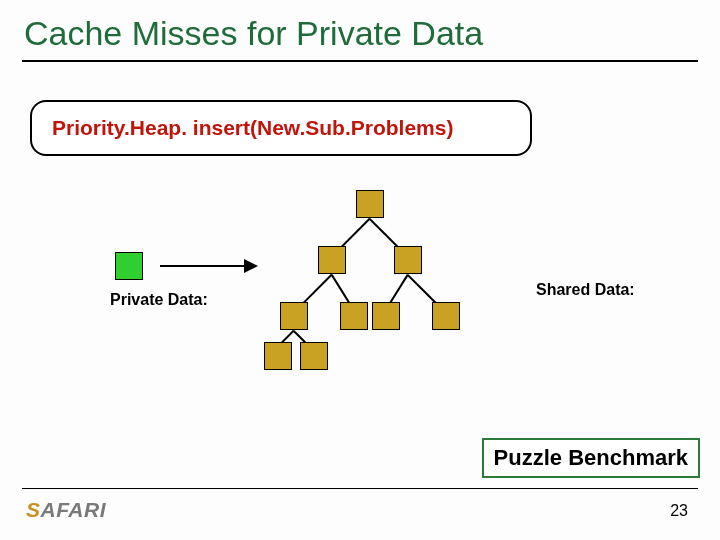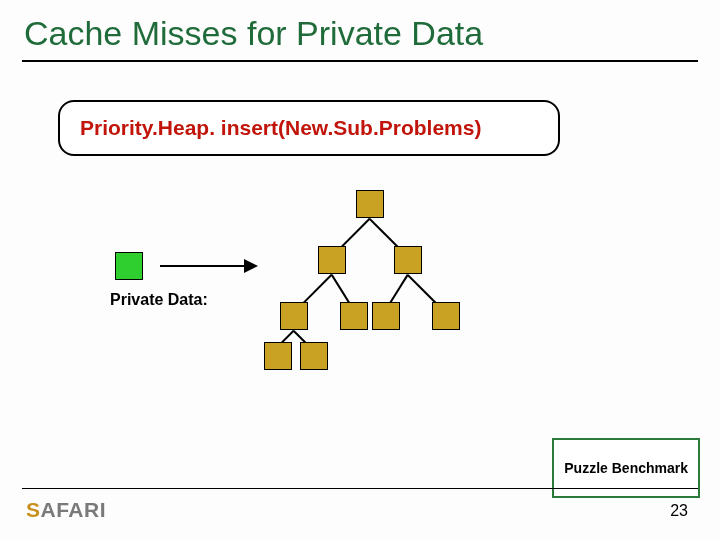--- a/index.html
+++ b/index.html
@@ -35,21 +35,20 @@
     height: 56px;
     border: 2px solid #000;
     border-radius: 16px;
     display: flex;
     align-items: center;
     padding-left: 20px;
     font-size: 21px;
     font-weight: bold;
     color: #c1150b;
     background: #fff;
-    margin-left: 28px;
   }
   .diagram {
     position: absolute;
     left: 0;
     top: 190px;
     width: 720px;
     height: 180px;
   }
   .green-box {
     position: absolute;
@@ -118,40 +117,41 @@
     top: 280px;
     font-size: 16px;
     font-weight: bold;
     line-height: 1.25;
   }
   .puzzle-box {
     position: absolute;
     right: 20px;
     top: 438px;
     border: 2.5px solid #2a7a3a;
-    padding: 20px 10px;
-    font-size: 14px;
+    padding: 5px 10px;
+    font-size: 22px;
     font-weight: bold;
     background: #fff;
   }
   .bottom-rule {
     position: absolute;
     left: 22px;
     top: 488px;
     width: 676px;
     height: 0;
     border-top: 1px solid #000;
   }
   .logo {
     position: absolute;
     left: 26px;
     top: 498px;
     font-family: Arial, sans-serif;
     font-size: 21px;
     font-weight: 800;
+    font-style: italic;
     letter-spacing: 0.5px;
   }
   .logo-s { color: #c98f1f; }
   .logo-rest { color: #7a7a7a; }
   .page-num {
     position: absolute;
     right: 32px;
     top: 502px;
     font-size: 16px;
     color: #000;
@@ -200,21 +200,21 @@
     <div class="node" style="left:4px; top:152px;"></div>
     <div class="node" style="left:40px; top:152px;"></div>
   </div>
 </div>
 
 <div class="private-label">
   <span>Private Data:</span><br>
 </div>
 
 <div class="shared-label">
-  <br>
+  <span>Shared Data:</span><br>
 </div>
 
 <div class="puzzle-box">Puzzle Benchmark</div>
 
 <div class="bottom-rule"></div>
 
 <div class="logo">
   <span class="logo-s">S</span><span class="logo-rest">AFARI</span>
 </div>
 

